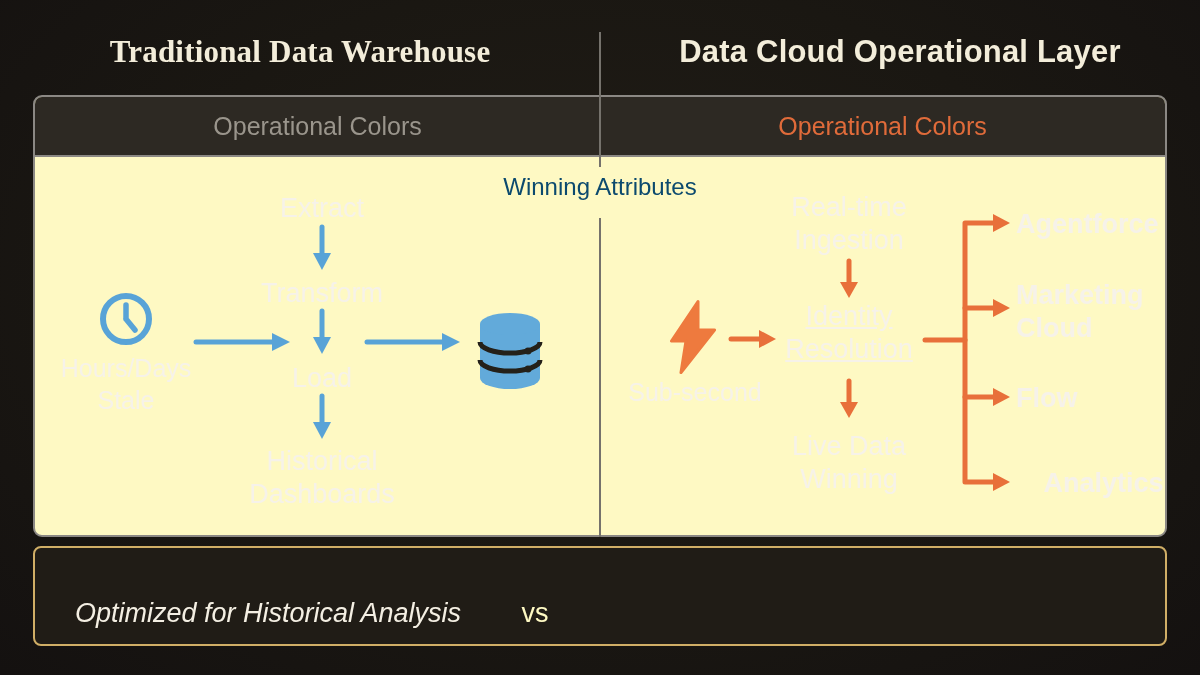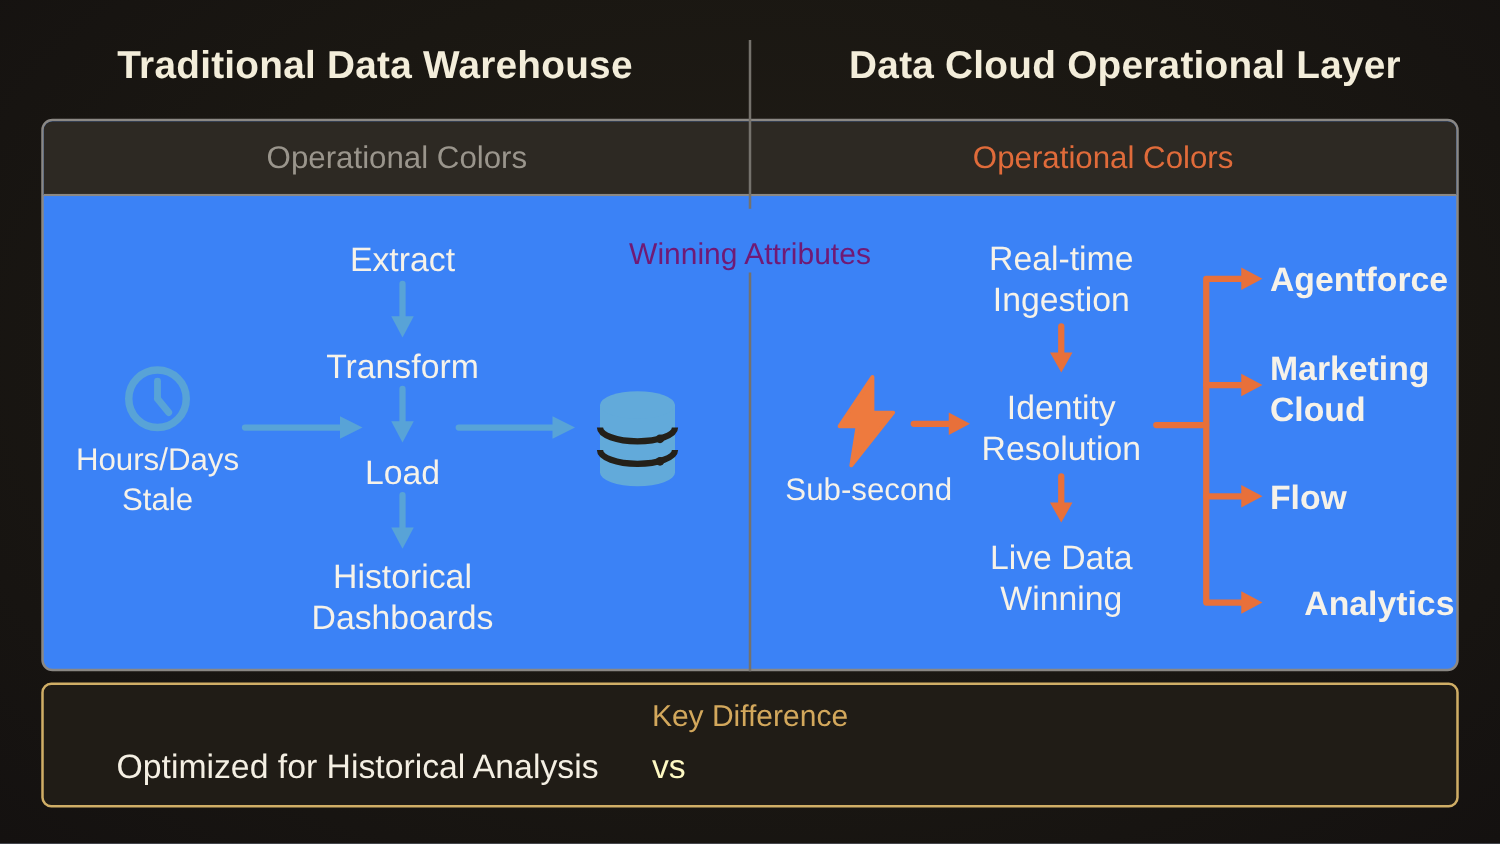--- a/index.html
+++ b/index.html
@@ -10,63 +10,63 @@
     -webkit-font-smoothing:antialiased;
   }
   .abs{position:absolute;}
   .ctr{text-align:center;}
 
   
   .col-title{
     top:30px;height:44px;line-height:44px;
     font-size:31px;font-weight:bold;color:#f3edda;letter-spacing:.2px;
   }
-  .col-title.left{left:0;width:600px;}
+  .col-title.left{left:0;width:600px;font-family:Liberation Serif, serif;}
   .col-title.right{left:600px;width:600px;}
 
   
   .vdiv{width:2px;background:#75726c;left:599px;z-index:3;}
   .vdiv.top{top:32px;height:135px;}
   .vdiv.bottom{top:218px;height:319px;}
 
   
   .main-panel{
     left:33px;top:95px;width:1134px;height:442px;
-    background:#3b82f6;border:2px solid #8b8884;border-radius:9px;
+    background:#fef9c3;border:2px solid #8b8884;border-radius:9px;
     box-sizing:border-box;z-index:1;
   }
   .panel-header{
     display:flex;height:58px;background:#2d2923;
     border-bottom:2px solid #8b8884;border-radius:7px 7px 0 0;
   }
   .panel-header .cell{
     flex:1;display:flex;align-items:center;justify-content:center;
     font-size:25px;
   }
   .panel-header .cell.left{color:#9a958c;}
   .panel-header .cell.right{color:#e06b3a;}
 
   .winning{
-    left:450px;top:190px;width:300px;
-    font-size:24px;color:#701a75;z-index:4;
+    left:450px;top:173px;width:300px;
+    font-size:24px;color:#0c4a6e;z-index:4;
   }
 
   
   .flow-label{color:#f6f2e9;font-size:27px;line-height:33px;z-index:4;}
   .small-label{color:#f6f2e9;font-size:25px;line-height:32px;z-index:4;}
 
   .lbl-extract{left:242px;top:192px;width:160px;}
   .lbl-transform{left:242px;top:277px;width:160px;}
   .lbl-load{left:242px;top:362px;width:160px;}
   .lbl-historical{left:222px;top:445px;width:200px;}
   .lbl-hours{left:51px;top:352px;width:150px;}
 
   .lbl-subsecond{left:620px;top:376px;width:150px;}
   .lbl-rti{left:779px;top:191px;width:140px;}
-  .lbl-identity{left:769px;top:310px;width:160px;}
+  .lbl-identity{left:769px;top:300px;width:160px;text-decoration:underline;}
   .lbl-livedata{left:779px;top:430px;width:140px;}
 
   .lbl-output{text-align:left;font-weight:bold;}
   .lbl-agentforce{left:1016px;top:208px;width:175px;}
   .lbl-marketing{left:1016px;top:279px;width:140px;}
   .lbl-flow{left:1016px;top:382px;width:175px;}
   .lbl-analytics{left:1016px;top:467px;width:175px;text-align:center;}
 
   
   .icon{z-index:4;}
@@ -84,21 +84,21 @@
     box-sizing:border-box;z-index:1;
   }
   .kd-title{
     position:absolute;left:0;top:12px;width:100%;text-align:center;
     font-size:24px;color:#d3a85c;
   }
   .kd-item{
     position:absolute;top:50px;white-space:nowrap;
     font-size:27px;color:#f4efe3;transform:translateX(-50%);
   }
-  .kd-left{left:251px;}
+  .kd-left{left:233px;font-style:italic;}
   .kd-vs{left:500px;color:#fef9c3;}
   .kd-right{left:846px;}
 </style>
 </head>
 <body>
 
 <div class="abs ctr col-title left">Traditional Data Warehouse</div>
 <div class="abs ctr col-title right">Data Cloud Operational Layer</div>
 
 <div class="abs vdiv top"></div>
@@ -192,16 +192,15 @@
       <line x1="965" y1="397" x2="993" y2="397"></line>
       <polygon points="993,214 1010,223 993,232" stroke="none"></polygon>
       <polygon points="993,299 1010,308 993,317" stroke="none"></polygon>
       <polygon points="993,388 1010,397 993,406" stroke="none"></polygon>
       <polygon points="993,473 1010,482 993,491" stroke="none"></polygon>
     </g>
   </g>
 </svg>
 
 <div class="abs kd-box">
-  <div class="kd-title">Key Difference</div>
   <div class="kd-item kd-left">Optimized for Historical Analysis</div>
   <div class="kd-item kd-vs">vs</div>
 </div>
 
 </body></html>

